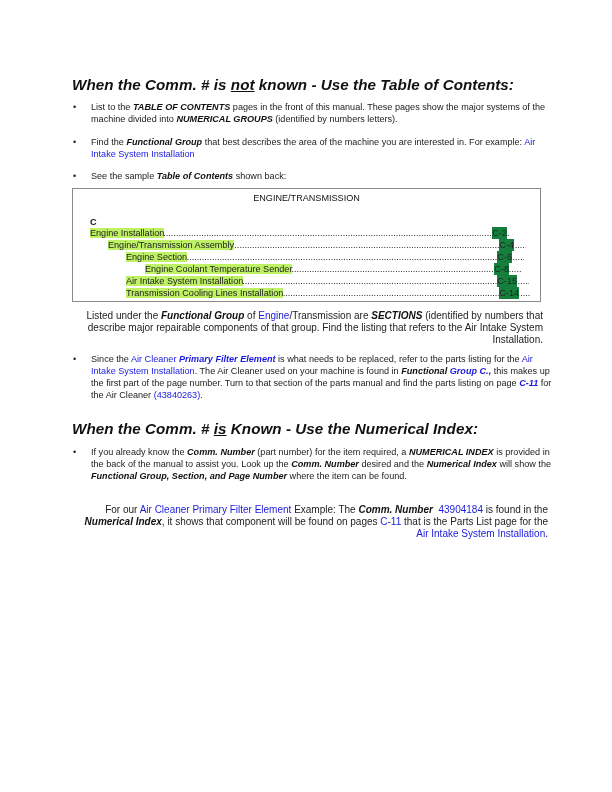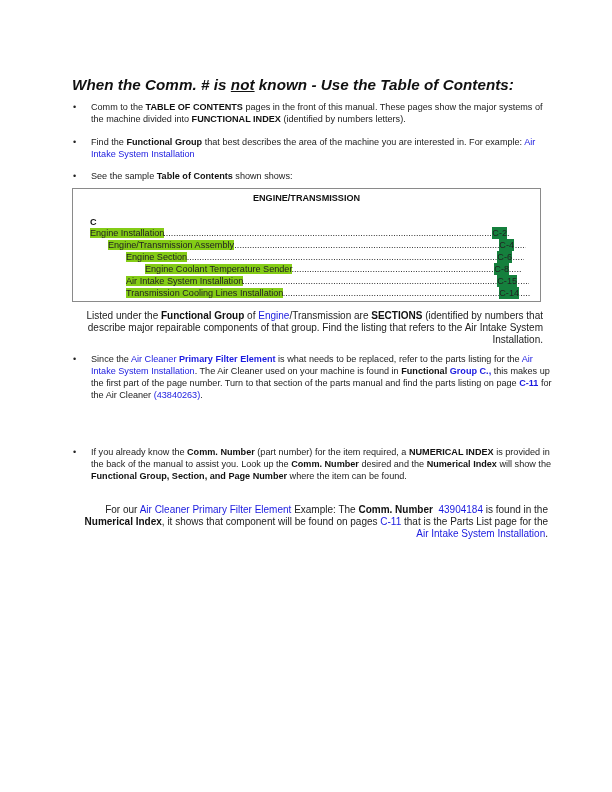--- a/index.html
+++ b/index.html
@@ -6,53 +6,53 @@
   body { width: 612px; height: 792px; position: relative; overflow: hidden;
          font-family: "Liberation Sans", sans-serif; color: #1a1a1a; }
   .page { position: absolute; left: 0; top: 0; width: 612px; height: 792px; }
   h2 { position: absolute; left: 64px; margin: 8px; font-size: 15.2px; font-weight: bold; font-style: italic;
        color: #111; white-space: nowrap; letter-spacing: 0.05px; }
   h2 u { text-decoration: underline; }
   .para { position: absolute; font-size: 10px; line-height: 12.1px; color: #222; text-align: right; }
   .bullet-row { position: absolute; left: 73px; width: 480px; font-size: 9.1px; line-height: 12.1px; color: #222; }
   .bullet-dot { position: absolute; left: 0; top: 0; }
   .bullet-text { position: absolute; left: 18px; top: 0; width: 462px; }
-  .b { font-weight: bold; color: #111; }
+  .b { font-weight: bold; color: #111; font-style: italic; }
   .blue { color: #1a1adf; }
   .toc-box { position: absolute; left: 72px; top: 188px; width: 469px; height: 114px;
              border: 1px solid #8a8a8a; box-sizing: border-box; }
   .toc-title { position: absolute; left: 0; width: 100%; top: 4px; text-align: center;
-               font-size: 9.1px; font-weight: bold; color: #111; }
+               font-size: 9.1px; font-weight: normal; color: #111; }
   .toc-letter { position: absolute; left: 17px; top: 28px; font-size: 9.1px; font-weight: bold; color: #111; }
   .toc-line { position: absolute; font-size: 9.1px; line-height: 12px; color: #222; white-space: nowrap; overflow: hidden; }
-  .toc-line .lbl { background: #84cc16; }
+  .toc-line .lbl { background: #bef264; }
   .toc-line .dots { position: absolute; left: 0; right: 0; top: 0; overflow: hidden; white-space: nowrap; }
   .toc-line .pg { position: absolute; right: 12px; top: 0; background: #15803d; }
   .toc-line .inner { position: relative; }
 </style>
 </head>
 <body>
 
 <div class="page">
 
   <h2 style="top:68px;"><span>When the Comm. # is </span><u>not</u><span> known - Use the Table of Contents:</span></h2>
 
   <div class="bullet-row" style="top:101px;">
     <span class="bullet-dot">•</span>
-    <div class="bullet-text"><span>Comm to the </span><span class="b">TABLE OF CONTENTS</span><span> pages in the front of this manual.  These pages show the major systems of the machine divided into </span><span class="b">FUNCTIONAL INDEX</span><span> (identified by numbers letters).</span></div>
+    <div class="bullet-text"><span>List to the </span><span class="b">TABLE OF CONTENTS</span><span> pages in the front of this manual.  These pages show the major systems of the machine divided into </span><span class="b">NUMERICAL GROUPS</span><span> (identified by numbers letters).</span></div>
   </div>
 
   <div class="bullet-row" style="top:136px;">
     <span class="bullet-dot">•</span>
     <div class="bullet-text"><span>Find the </span><span class="b">Functional Group</span><span> that best describes the area of the machine you are interested in.  For example: </span><span class="blue">Air Intake System Installation</span></div>
   </div>
 
   <div class="bullet-row" style="top:170px;">
     <span class="bullet-dot">•</span>
-    <div class="bullet-text"><span>See the sample </span><span class="b">Table of Contents</span><span> shown shows:</span></div>
+    <div class="bullet-text"><span>See the sample </span><span class="b">Table of Contents</span><span> shown back:</span></div>
   </div>
 
   <div class="toc-box">
     <div class="toc-title">ENGINE/TRANSMISSION</div>
     <div class="toc-letter">C</div>
 
     <div class="toc-line" style="top:38px; left:17px; right:21px;">
       <span class="dots">......................................................................................................................................................................</span>
       <span class="inner"><span class="lbl">Engine Installation </span></span>
       <span class="pg">C-2</span>
@@ -84,20 +84,21 @@
     </div>
   </div>
 
   <div class="para" style="left:73px; top:310px; width:470px;"><span>Listed under the </span><span class="b">Functional Group</span><span> of </span><span class="blue">Engine</span><span>/Transmission are </span><span class="b">SECTIONS</span><span> (identified by numbers that describe major repairable components of that group.  Find the listing that refers to the Air Intake System Installation.</span></div>
 
   <div class="bullet-row" style="top:353px;">
     <span class="bullet-dot">•</span>
     <div class="bullet-text"><span>Since the </span><span class="blue">Air Cleaner</span><span> </span><span class="b blue">Primary Filter Element</span><span> is what needs to be replaced, refer to the parts listing for the </span><span class="blue">Air Intake System Installation</span><span>.  The Air Cleaner used on your machine is found in </span><span class="b">Functional</span><span> </span><span class="b blue">Group C.,</span><span> this makes up the first part of the page number.  Turn to that section of the parts manual and find the parts listing on page </span><span class="b blue">C-11</span><span> for the Air Cleaner </span><span class="blue">(43840263)</span><span>.</span></div>
   </div>
 
+  <h2 style="top:412px;"><span>When the Comm. # </span><u>is</u><span> Known - Use the Numerical Index:</span></h2>
 
   <div class="bullet-row" style="top:446px;">
     <span class="bullet-dot">•</span>
     <div class="bullet-text"><span>If you already know the </span><span class="b">Comm. Number</span><span> (part number) for the item required, a </span><span class="b">NUMERICAL INDEX</span><span> is provided in the back of the manual to assist you.  Look up the </span><span class="b">Comm. Number</span><span> desired and the </span><span class="b">Numerical Index</span><span> will show the </span><span class="b">Functional Group, Section, and Page Number</span><span> where the item can be found.</span></div>
   </div>
 
   <div class="para" style="left:73px; top:504px; width:475px;"><span>For our </span><span class="blue">Air Cleaner Primary Filter Element</span><span> Example: The </span><span class="b">Comm. Number</span><span style="white-space:pre;">  </span><span class="blue">43904184</span><span> is found in the </span><span class="b">Numerical Index</span><span>, it shows that component will be found on pages </span><span class="blue">C-11</span><span> that is the Parts List page for the </span><span class="blue">Air Intake System Installation</span><span>.</span></div>
 
 </div>
 

